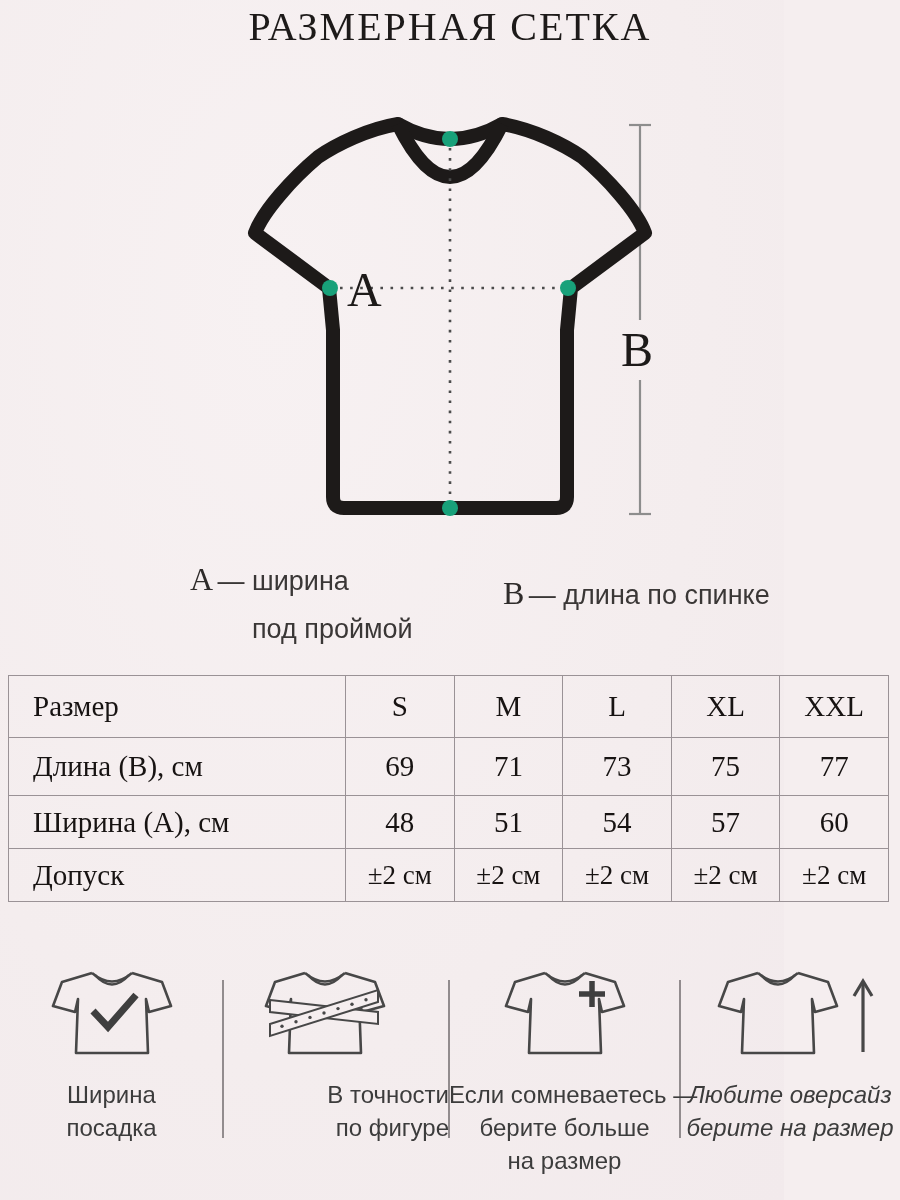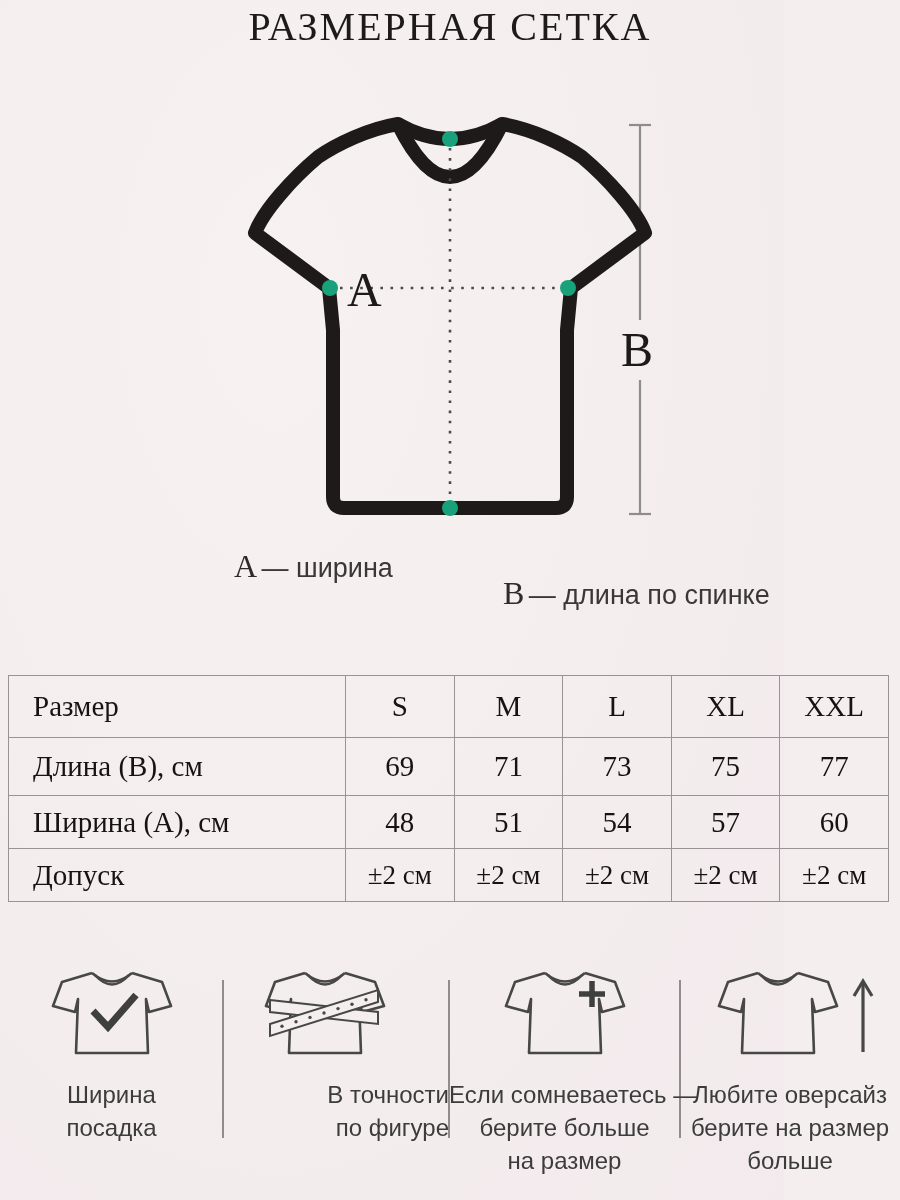--- a/index.html
+++ b/index.html
@@ -81,24 +81,25 @@
       <circle cx="450" cy="39" r="8"></circle>
       <circle cx="330" cy="188" r="8"></circle>
       <circle cx="568" cy="188" r="8"></circle>
       <circle cx="450" cy="408" r="8"></circle>
     </g>
 
     <text x="347" y="206" font-family="Liberation Serif, serif" font-size="48" fill="#1d1a19">А</text>
     <text x="621" y="266" font-family="Liberation Serif, serif" font-size="48" fill="#1d1a19">В</text>
   </svg>
 
-  <div class="abs legend-line" style="left:190px;top:548px;margin-left:44px;">
+  <div class="abs legend-line" style="left:190px;top:561px;">
     <span class="legend-letter">А</span>
     <span class="legend-rest">— ширина</span>
   </div>
+  <div class="abs legend-rest" style="left:252px;top:614px;">под проймой</div>
   <div class="abs legend-line" style="left:503px;top:575px;">
     <span class="legend-letter">В</span>
     <span class="legend-rest">— длина по спинке</span>
   </div>
 
   <table class="size-table">
     <colgroup>
       <col class="c-label">
         <col class="c-size">
         <col class="c-size">
@@ -206,19 +207,18 @@
   </div>
   <div class="guide-caption" style="left:223px;top:1078px;width:226px;text-align:right;">
     <div>В точности</div>
     <div>по фигуре</div>
   </div>
   <div class="guide-caption" style="left:449px;top:1078px;width:231px;">
     <div>Если сомневаетесь —</div>
     <div>берите больше</div>
     <div>на размер</div>
   </div>
-  <div class="guide-caption" style="left:680px;top:1078px;width:220px;">
+  <div class="guide-caption" style="left:680px;top:1078px;width:220px;font-style:italic;">
     <div>Любите оверсайз</div>
     <div>берите на размер</div>
-    <div>больше</div>
   </div>
 
 </div>
 
 </body></html>

